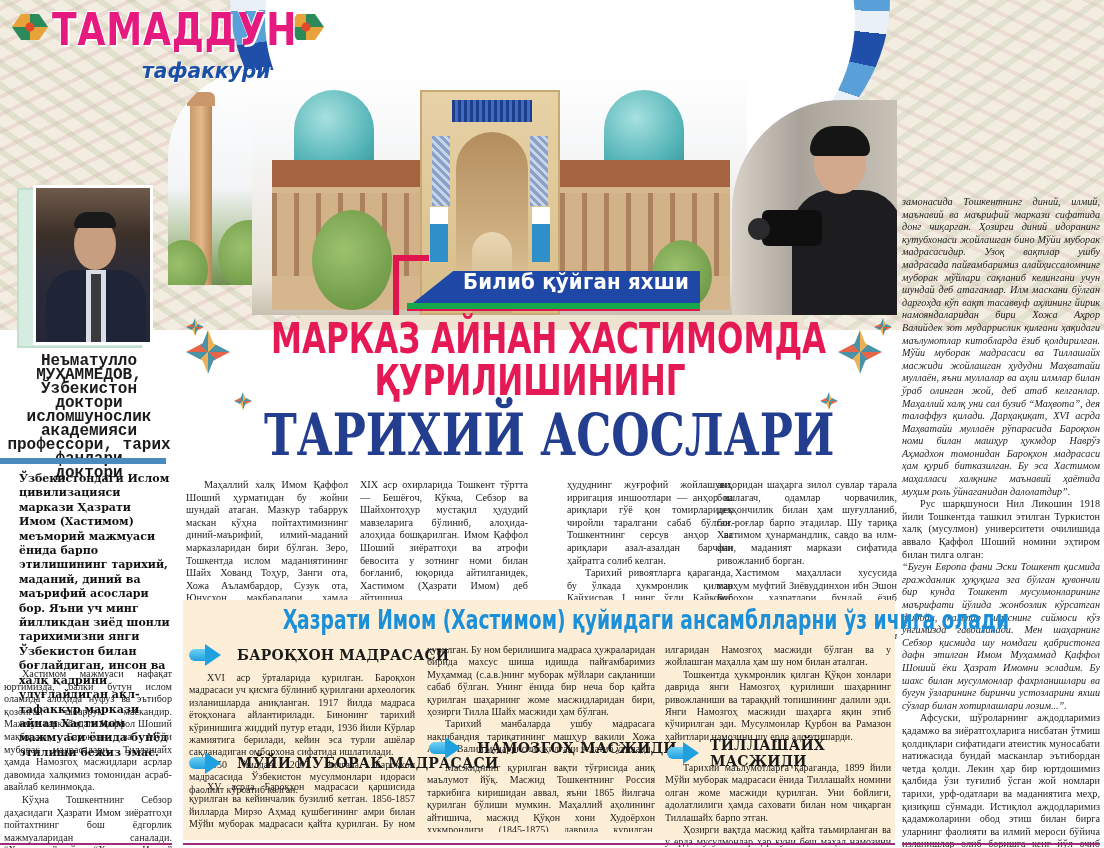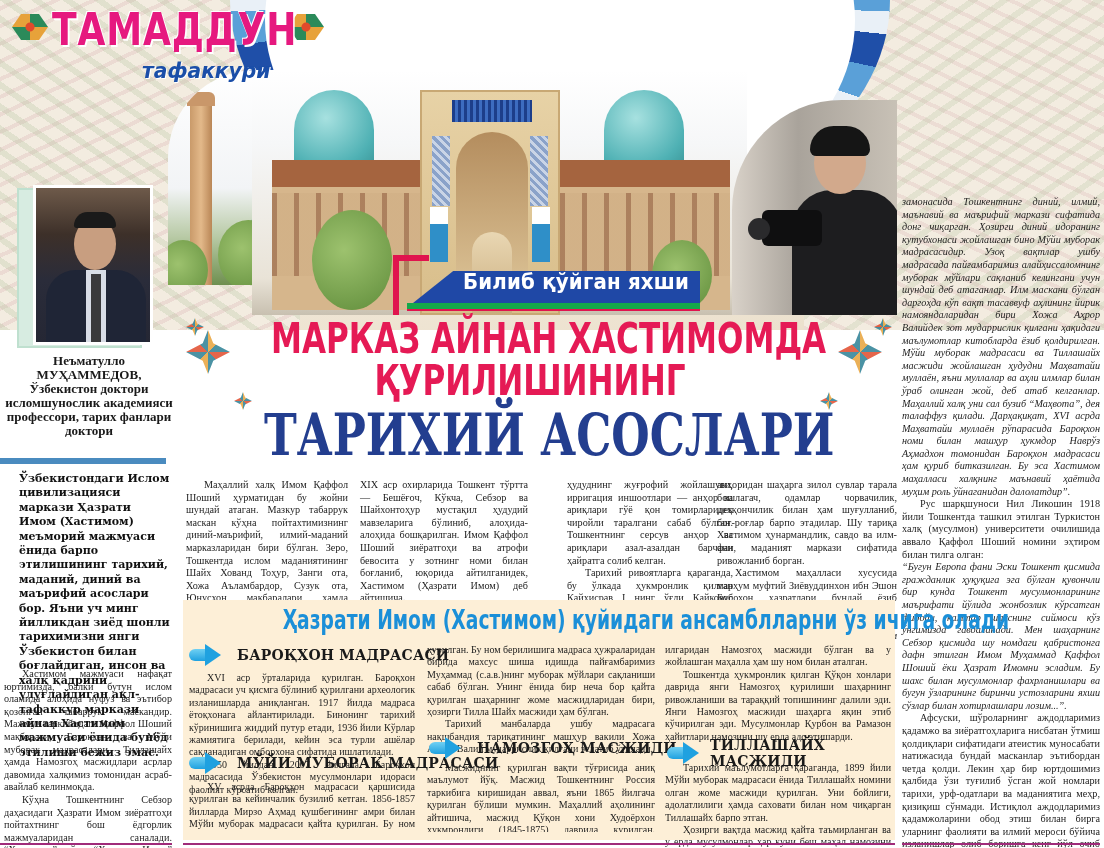--- a/index.html
+++ b/index.html
@@ -121,21 +121,21 @@
   
   .author-photo-frame { position:absolute; left: 17px; top: 188px; width: 125px; height: 160px; border: 2px solid #bfe0cf; background: #d7ece1; }
   .author-photo { position:absolute; left: 33px; top: 185px; width: 120px; height: 160px;
     background: linear-gradient(#6e5a4a 0%, #3d3029 30%, #2a2c3a 60%, #252734 100%); overflow:hidden; border: 3px solid #ffffff; }
   .author-photo .face { position:absolute; left: 38px; top: 30px; width: 42px; height: 52px; border-radius: 50%; background: #c89e80; }
   .author-photo .cap { position:absolute; left: 38px; top: 24px; width: 42px; height: 16px; border-radius: 20px 20px 4px 4px; background: #1a1a1a; }
   .author-photo .suit { position:absolute; left: 10px; top: 82px; width: 100px; height: 90px; background: #1f2536; border-radius: 30px 30px 0 0; }
   .author-photo .shirt { position:absolute; left: 50px; top: 82px; width: 20px; height: 80px; background: #d8dde6; }
   .author-photo .tie { position:absolute; left: 55px; top: 86px; width: 10px; height: 72px; background: #3a3a3c; }
 
-  .author-caption { position:absolute; left: 4px; top: 354px; width: 170px; text-align:center; font-family: Liberation Serif, serif; font-weight: 700; font-size: 13px; line-height: 14px; color: #1a1a1a; }
+  .author-caption { position:absolute; left: 4px; top: 354px; width: 170px; text-align:center; font-family: Liberation Mono, monospace; font-weight: 700; font-size: 16px; line-height: 14px; color: #1a1a1a; }
   .author-rule { position:absolute; left: 0; top: 458px; width: 166px; height: 6px; background: #4a8bbf; }
 
   .lead { position:absolute; left: 19px; top: 472px; width: 152px; font-family: "DejaVu Serif", serif; font-weight: 700; font-size: 11px; line-height: 14.4px; color: #111; }
 
   .col-text { position:absolute; font-family: "Liberation Serif", serif; font-size: 10.2px; line-height: 12.6px; color: #1d1d1d; text-align: justify; hyphens: auto; }
   .col-text p { text-indent: 18px; }
   .col-text p.noindent { text-indent: 0; }
   .col-text .it { font-style: italic; }
 
   .bottom-rule { position:absolute; top: 843px; height: 2px; background: #a02b7a; }

